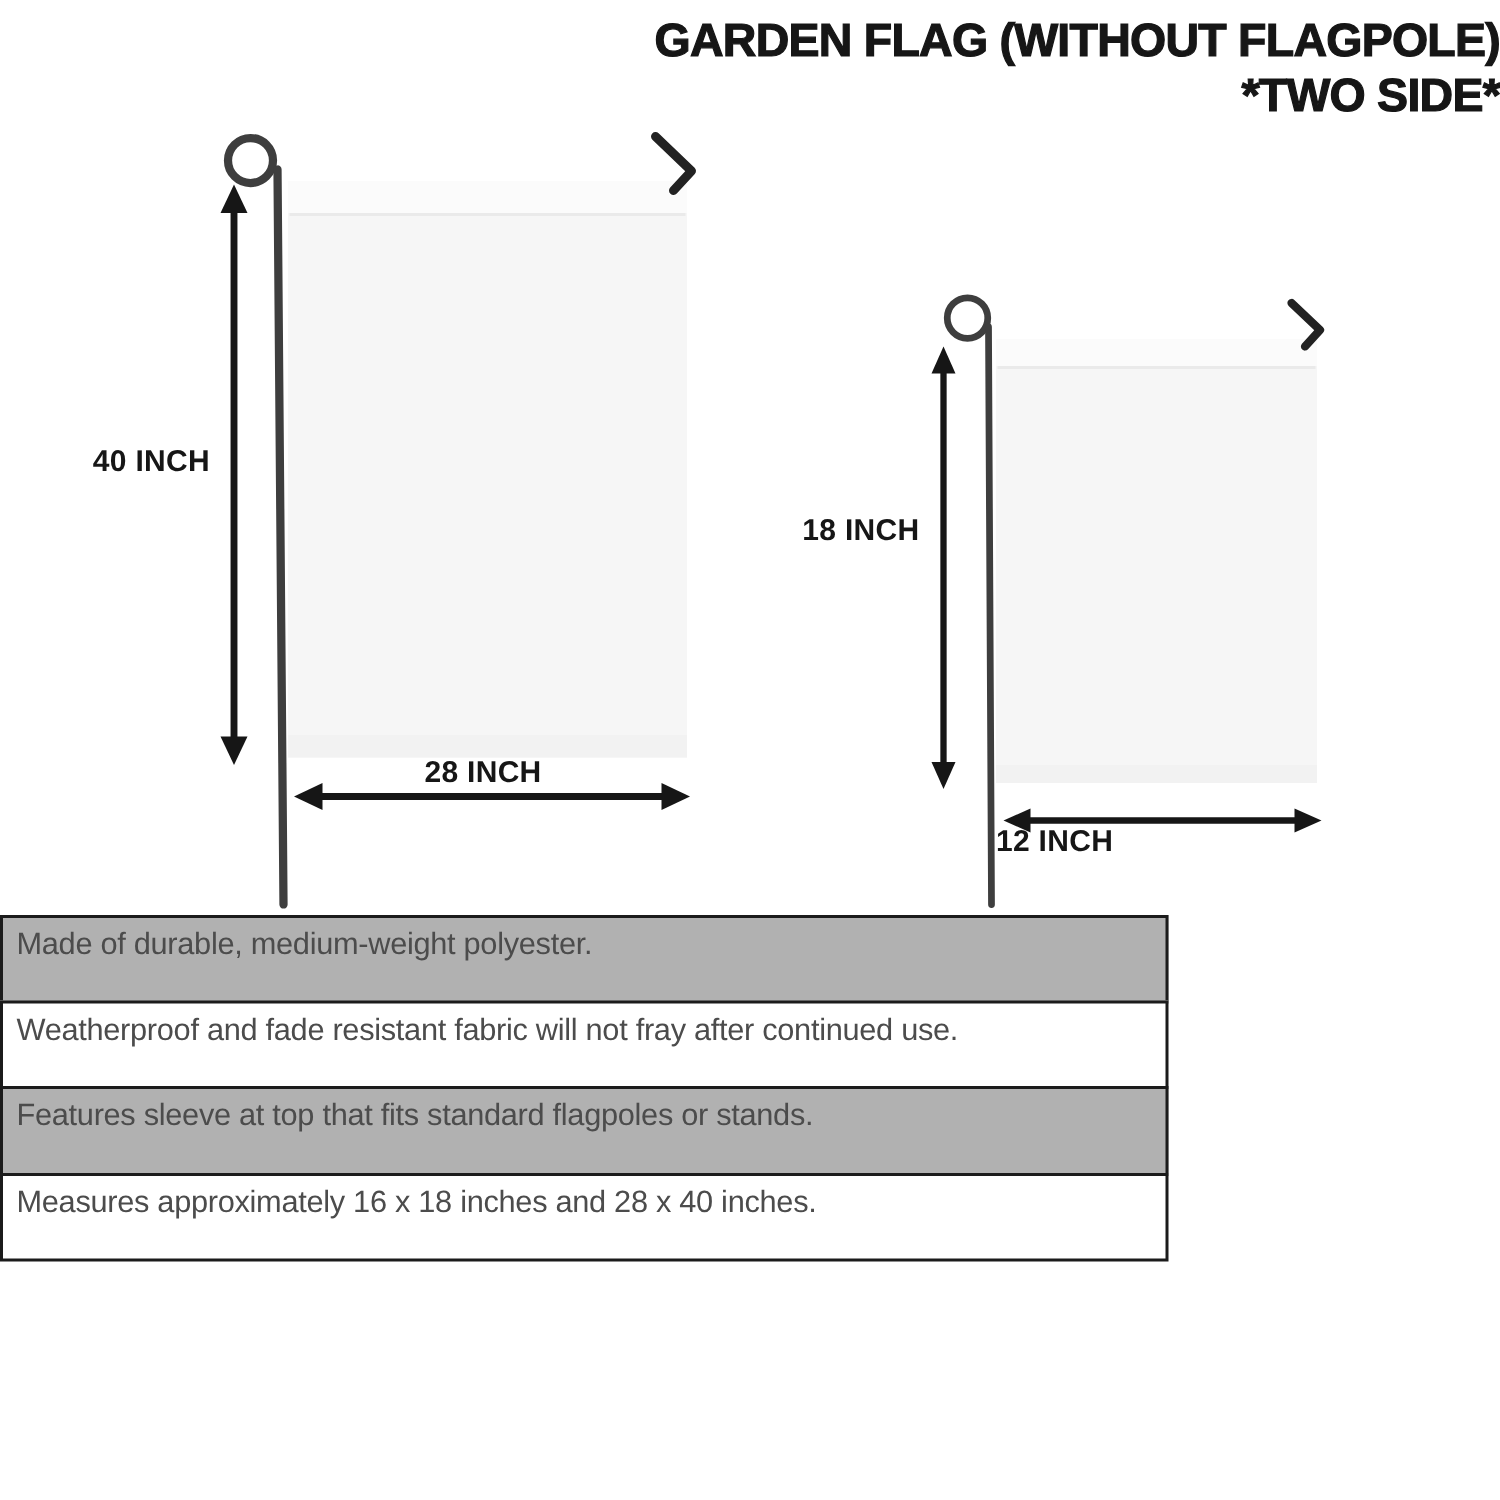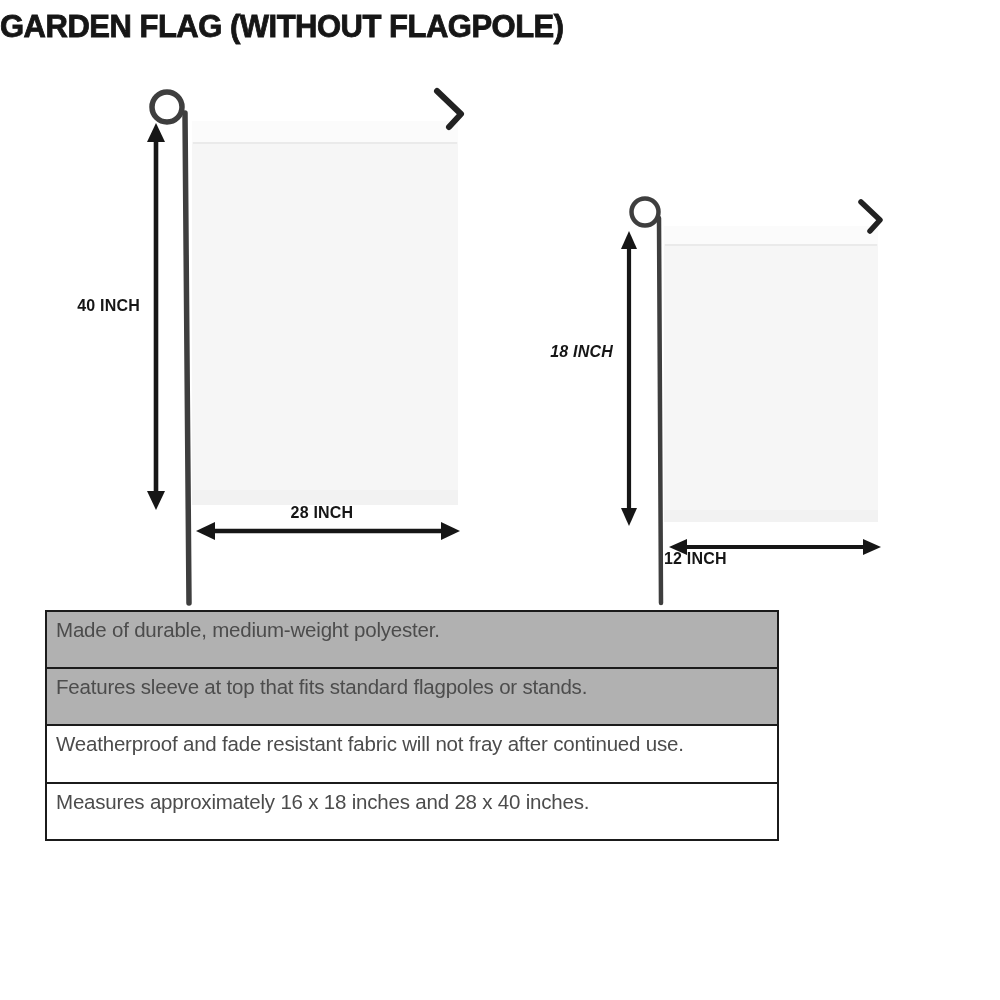--- a/index.html
+++ b/index.html
@@ -16,21 +16,21 @@
   .page{
     position:relative;
     width:1000px;height:1000px;
     background:var(--background);
     font-family:"Liberation Sans", sans-serif;
     overflow:hidden;
   }
   
   .title{
     position:absolute;top:8px;left:0;width:1000px;
-    text-align:left;color:var(--ink);
+    text-align:right;color:var(--ink);
     font-weight:bold;font-size:31px;line-height:37px;
     letter-spacing:-0.5px;
     -webkit-text-stroke:0.8px var(--ink);
   }
   
   .stage{position:absolute;top:0;left:0;}
   .flag{fill:var(--flag_fill);}
   .sleeveband{fill:#fbfbfb;}
   .hemband{fill:#efefef;opacity:.65;}
   .sleeveline{stroke:#eaeaea;stroke-width:2;}
@@ -40,49 +40,50 @@
   .hook{stroke:#222;fill:none;stroke-linecap:round;stroke-linejoin:round;}
   .hook.big{stroke-width:6;}
   .hook.small{stroke-width:5.5;}
   .arrow{stroke:var(--ink);fill:none;}
   .arrow.big{stroke-width:4.6;}
   .arrow.small{stroke-width:4.2;}
   .ah{fill:var(--ink);stroke:none;}
   
   .dim-label{
     position:absolute;color:var(--ink);
-    font-size:16px;font-weight:bold;letter-spacing:0.2px;
+    font-size:20px;font-weight:bold;letter-spacing:0.2px;
     white-space:nowrap;
   }
   .dim-label.h40{left:28px;top:297px;width:112px;text-align:right;}
   .dim-label.w28{left:192px;top:504px;width:260px;text-align:center;}
-  .dim-label.h18{left:501px;top:343px;width:112px;text-align:right;font-style:italic;}
+  .dim-label.h18{left:501px;top:343px;width:112px;text-align:right;}
   .dim-label.w12{left:664px;top:550px;width:216px;text-align:left;}
   
   .features{
-    position:absolute;left:0;top:610px;width:779px;padding-left:45px;
+    position:absolute;left:0;top:610px;width:779px;
   }
   .feature-row{
     width:100%;height:59.2px;
     border:2px solid var(--bar_border);
     background:#ffffff;
     padding:6px 10px 0 9px;
     font-size:20.5px;letter-spacing:-0.2px;
     color:var(--bar_text);
   }
   .feature-row + .feature-row{margin-top:-2px;}
   .feature-row.shaded{background:var(--bar_gray);}
 </style>
 </head>
 <body>
 
 <div class="page">
 
   <div class="title">
     <div>GARDEN FLAG (WITHOUT FLAGPOLE)</div>
+    <div>*TWO SIDE*</div>
   </div>
 
   <svg class="stage" width="1000" height="1000" viewBox="0 0 1000 1000">
 
     <g>
       <rect class="flag" x="192" y="121" width="266" height="384"></rect>
       <rect class="sleeveband" x="192" y="121" width="266" height="21"></rect>
       <line class="sleeveline" x1="193" y1="143" x2="457" y2="143"></line>
       <rect class="hemband" x="192" y="490" width="266" height="15"></rect>
 
@@ -127,24 +128,24 @@
 
   <div class="dim-label h40">40 INCH</div>
   <div class="dim-label w28">28 INCH</div>
   <div class="dim-label h18">18 INCH</div>
   <div class="dim-label w12">12 INCH</div>
 
   <div class="features">
     <div class="feature-row shaded">
       <span>Made of durable, medium-weight polyester.</span>
     </div>
+    <div class="feature-row">
+      <span>Weatherproof and fade resistant fabric will not fray after continued use.</span>
+    </div>
     <div class="feature-row shaded">
       <span>Features sleeve at top that fits standard flagpoles or stands.</span>
-    </div>
-    <div class="feature-row">
-      <span>Weatherproof and fade resistant fabric will not fray after continued use.</span>
     </div>
     <div class="feature-row">
       <span>Measures approximately 16 x 18 inches and 28 x 40 inches.</span>
     </div>
   </div>
 
 </div>
 
 </body></html>

